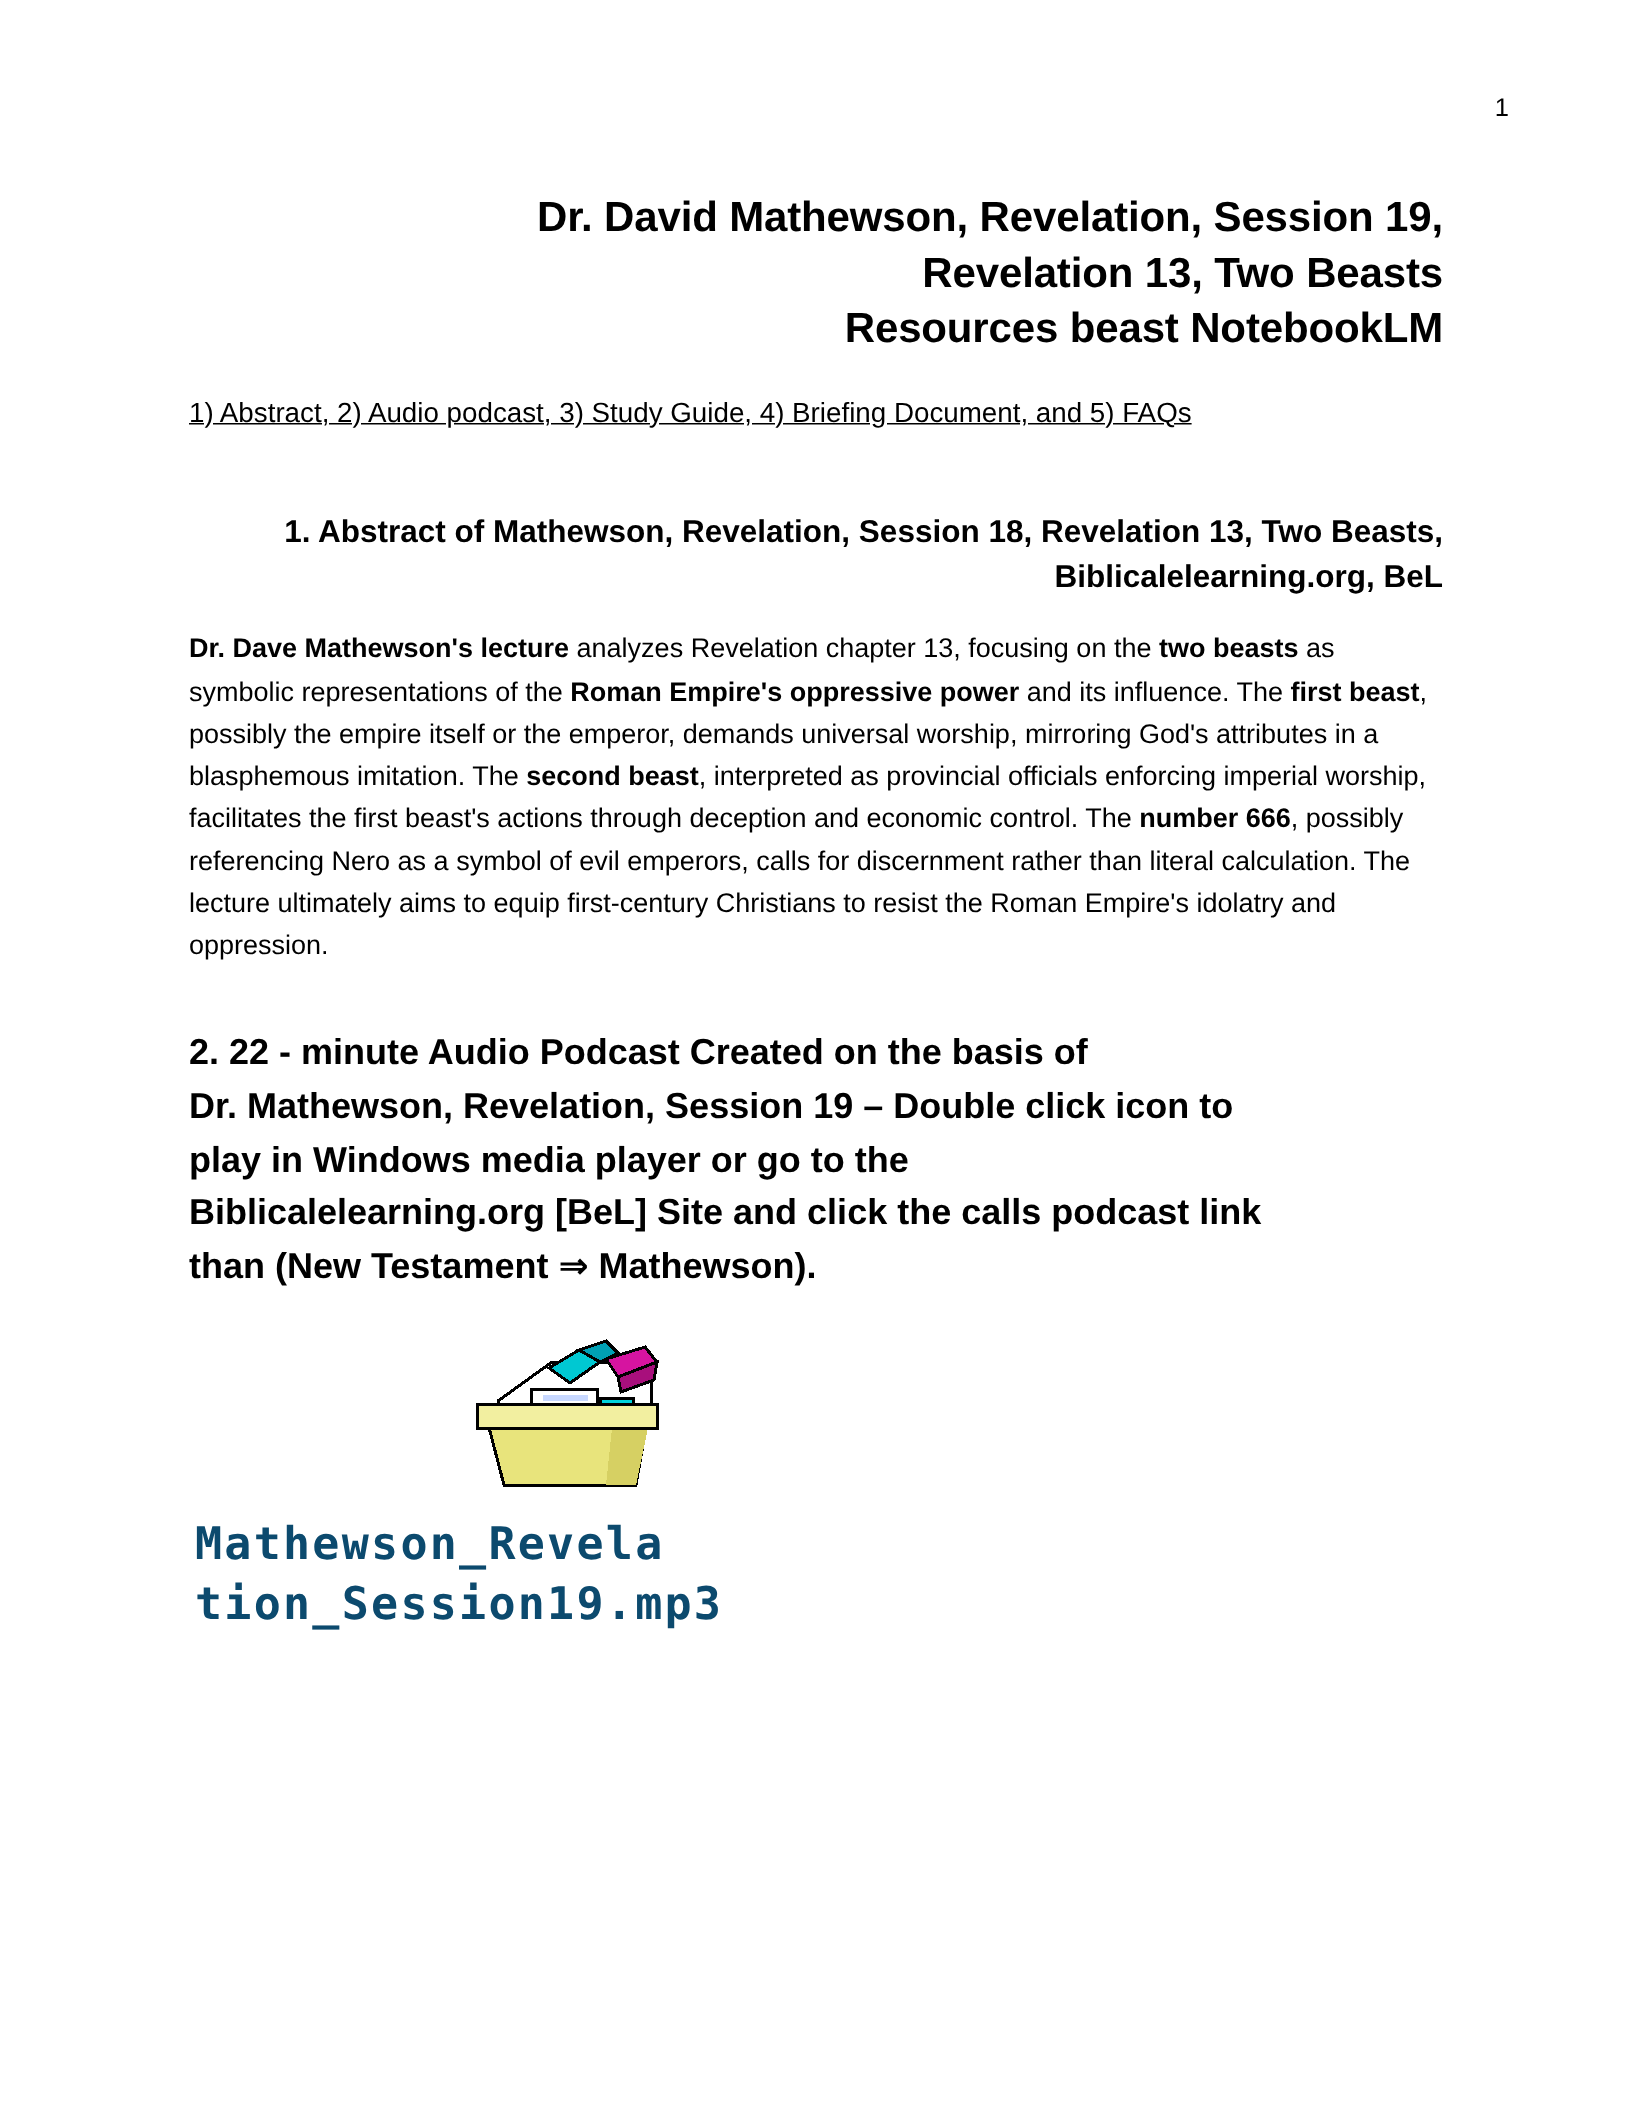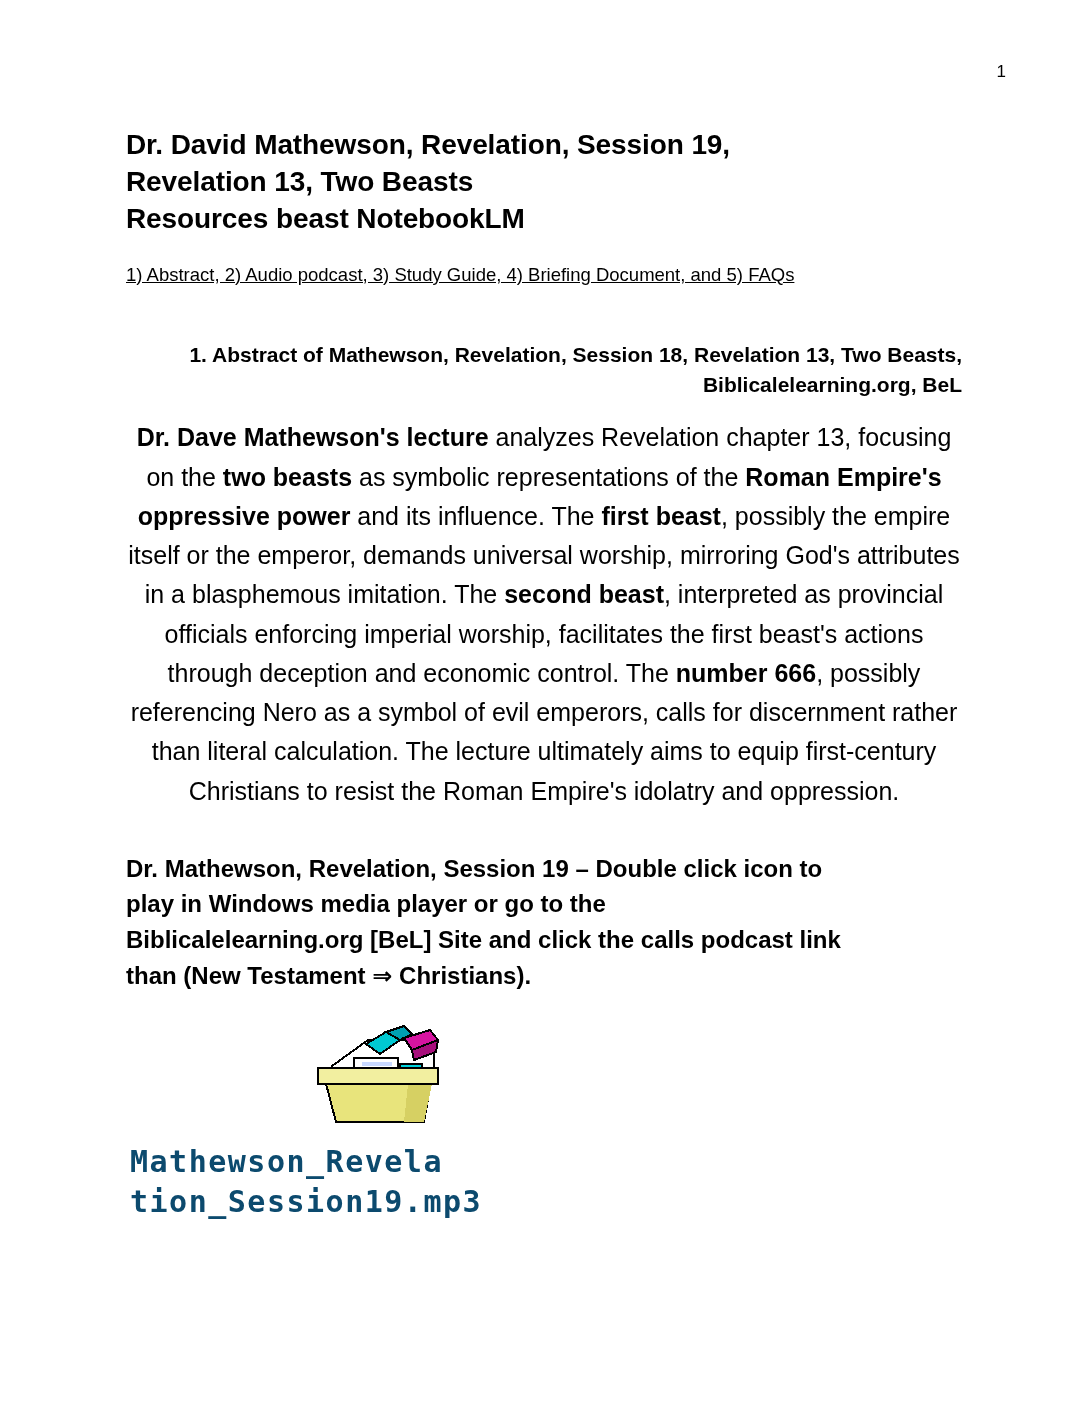--- a/index.html
+++ b/index.html
@@ -23,21 +23,21 @@
     font-size: 17px;
     color: #000;
   }
   .content {
     position: absolute;
     left: 126px;
     top: 126px;
     width: 836px;
   }
   .doc-title {
-    text-align: left;
+    text-align: right;
     font-size: 28px;
     font-weight: bold;
     line-height: 1.33;
     margin: 0;
     letter-spacing: -0.1px;
   }
   .doc-title .line {
     display: block;
   }
   .subtitle-line {
@@ -47,24 +47,24 @@
     text-decoration: underline;
   }
   .section-heading {
     font-size: 21px;
     font-weight: bold;
     line-height: 1.45;
     margin-top: 52px;
     text-align: right;
   }
   .body-paragraph {
-    font-size: 25px;
+    font-size: 18px;
     line-height: 1.57;
     margin-top: 18px;
-    text-align: center;
+    text-align: left;
   }
   .body-paragraph b {
     font-weight: bold;
   }
   .big-heading {
     font-size: 24px;
     font-weight: bold;
     line-height: 1.48;
     margin-top: 40px;
   }
@@ -114,24 +114,25 @@
 
     <div class="subtitle-line">1) Abstract, 2) Audio podcast, 3) Study Guide, 4) Briefing Document, and 5) FAQs</div>
 
     <div class="section-heading">1. Abstract of Mathewson, Revelation, Session 18, Revelation 13, Two Beasts, Biblicalelearning.org, BeL</div>
 
     <div class="body-paragraph">
       <b>Dr. Dave Mathewson's lecture</b><span> analyzes Revelation chapter 13, focusing on the </span><b>two beasts</b><span> as symbolic representations of the </span><b>Roman Empire's oppressive power</b><span> and its influence. The </span><b>first beast</b><span>, possibly the empire itself or the emperor, demands universal worship, mirroring God's attributes in a blasphemous imitation. The </span><b>second beast</b><span>, interpreted as provincial officials enforcing imperial worship, facilitates the first beast's actions through deception and economic control. The </span><b>number 666</b><span>, possibly referencing Nero as a symbol of evil emperors, calls for discernment rather than literal calculation. The lecture ultimately aims to equip first-century Christians to resist the Roman Empire's idolatry and oppression.</span>
     </div>
 
     <div class="big-heading">
+      <span class="ln">2.  22 - minute Audio Podcast Created on the basis of</span>
       <span class="ln">Dr. Mathewson, Revelation, Session 19 –  Double click icon to</span>
       <span class="ln">play in Windows media player or go to the</span>
       <span class="ln">Biblicalelearning.org [BeL] Site and click the calls podcast link</span>
-      <span class="ln"><span>than (New Testament </span><span class="arrow-glyph">⇒</span><span> Christians).</span></span>
+      <span class="ln"><span>than (New Testament </span><span class="arrow-glyph">⇒</span><span> Mathewson).</span></span>
     </div>
 
     <div class="attachment">
       <div class="attachment-icon-wrap">
         <svg width="150" height="110" viewBox="0 0 150 110" xmlns="http://www.w3.org/2000/svg" shape-rendering="crispEdges">
 
           <polygon points="24,42 60,16 126,16 126,44 24,44" fill="#ffffff" stroke="#000000" stroke-width="2"></polygon>
 
           <polygon points="58,20 78,8 92,16 72,30" fill="#00c8d2" stroke="#000000" stroke-width="2"></polygon>
           <polygon points="78,8 96,2 104,10 92,16" fill="#00a0b4" stroke="#000000" stroke-width="2"></polygon>

